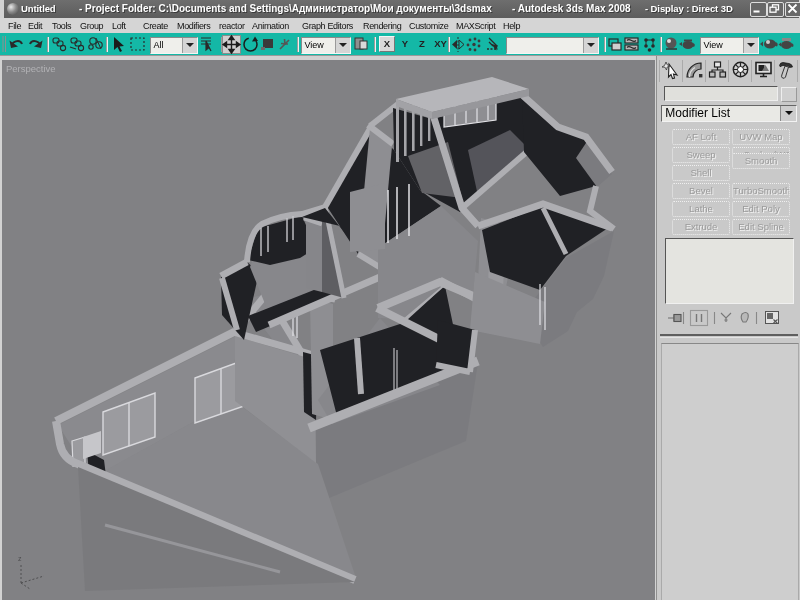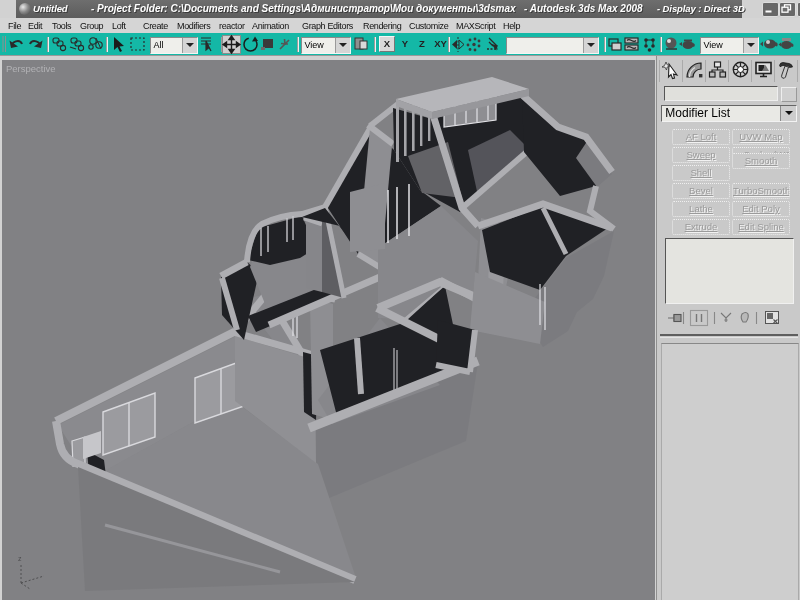--- a/index.html
+++ b/index.html
@@ -1,35 +1,35 @@
 <!DOCTYPE html>
 <html><head>
 <meta charset="utf-8">
 <style>
   html,body{margin:0;padding:0;width:800px;height:600px;overflow:hidden;}
   body{font-family:"Liberation Sans",sans-serif;background:#d2d2d2;position:relative;-webkit-font-smoothing:antialiased;}
   .abs{position:absolute;}
   
-  #titlebar{left:16px;top:0;width:726px;height:18px;background:linear-gradient(180deg,#6e6e6e,#5c5c5c);color:#fff;font-style:italic;}
+  #titlebar{left:4px;top:0;width:795px;height:18px;background:linear-gradient(180deg,#6e6e6e,#5c5c5c);color:#fff;}
   #titlebar .txt{position:absolute;top:3px;font-size:9.5px;font-weight:bold;letter-spacing:-0.1px;white-space:nowrap;text-shadow:1px 1px 0 #3a3a3a;}
   .ticon{position:absolute;left:3px;top:3px;width:12px;height:12px;border-radius:6px;background:radial-gradient(circle at 4px 4px,#e9e9e9,#8a8a8a 45%,#3c3c3c);}
   .winbtn{position:absolute;top:2px;width:15px;height:13px;background:#686868;border:1px solid #dedede;border-radius:2px;}
   .winbtn svg{position:absolute;left:0;top:0;}
   
   #menubar{left:0;top:18px;width:800px;height:15px;background:#d5d5d5;font-size:9px;letter-spacing:-0.35px;color:#111;padding-left:6px;}
   #menubar span{position:absolute;top:3px;}
   
   #toolbar{left:0;top:33px;width:800px;height:22px;background:#14b8a6;border-bottom:1px solid #9a9a9a;}
   .combo{position:absolute;height:15px;background:#efefeb;border-top:1px solid #8a8a8a;border-left:1px solid #8a8a8a;border-bottom:1px solid #f5f5f5;border-right:1px solid #f5f5f5;font-size:9px;color:#000;line-height:14px;}
   .combo .ar{position:absolute;right:0;top:0;width:14px;height:100%;background:#d5d5d5;border-left:1px solid #9a9a9a;}
   .combo .ar:after{content:"";position:absolute;left:3px;top:5px;border:4px solid transparent;border-top-color:#222;}
   .xbtn{position:absolute;top:3px;height:14px;background:#d9d9d9;border:1px solid #777;border-top-color:#f6f6f6;border-left-color:#f6f6f6;font-size:9.5px;font-weight:bold;color:#222;text-align:center;line-height:14px;}
   
   #panel{left:656px;top:56px;width:144px;height:544px;background:#c9c9c9;}
-  .pbtn{position:absolute;width:56px;height:14px;background:#c9c9c9;border:1px dotted #efefef;border-radius:2px;font-size:9.5px;color:#9b9b9b;text-align:center;line-height:13px;text-shadow:1px 1px 0 #f2f2f2;white-space:nowrap;text-decoration:underline;}
+  .pbtn{position:absolute;width:56px;height:14px;background:#c9c9c9;border:1px dotted #efefef;border-radius:2px;font-size:9.5px;color:#9b9b9b;text-align:center;line-height:13px;text-shadow:1px 1px 0 #f2f2f2;white-space:nowrap;}
   
   #vp{left:2px;top:60px;}
 </style>
 </head>
 <body>
 <div id="titlebar" class="abs">
   <div class="ticon"></div>
   <div class="txt" style="left:17px">Untitled</div>
   <div class="txt" style="left:75px;font-size:10px;letter-spacing:0">- Project Folder: C:\Documents and Settings\Администратор\Мои документы\3dsmax</div>
   <div class="txt" style="left:508px;font-size:10px;letter-spacing:0">- Autodesk 3ds Max 2008</div>

